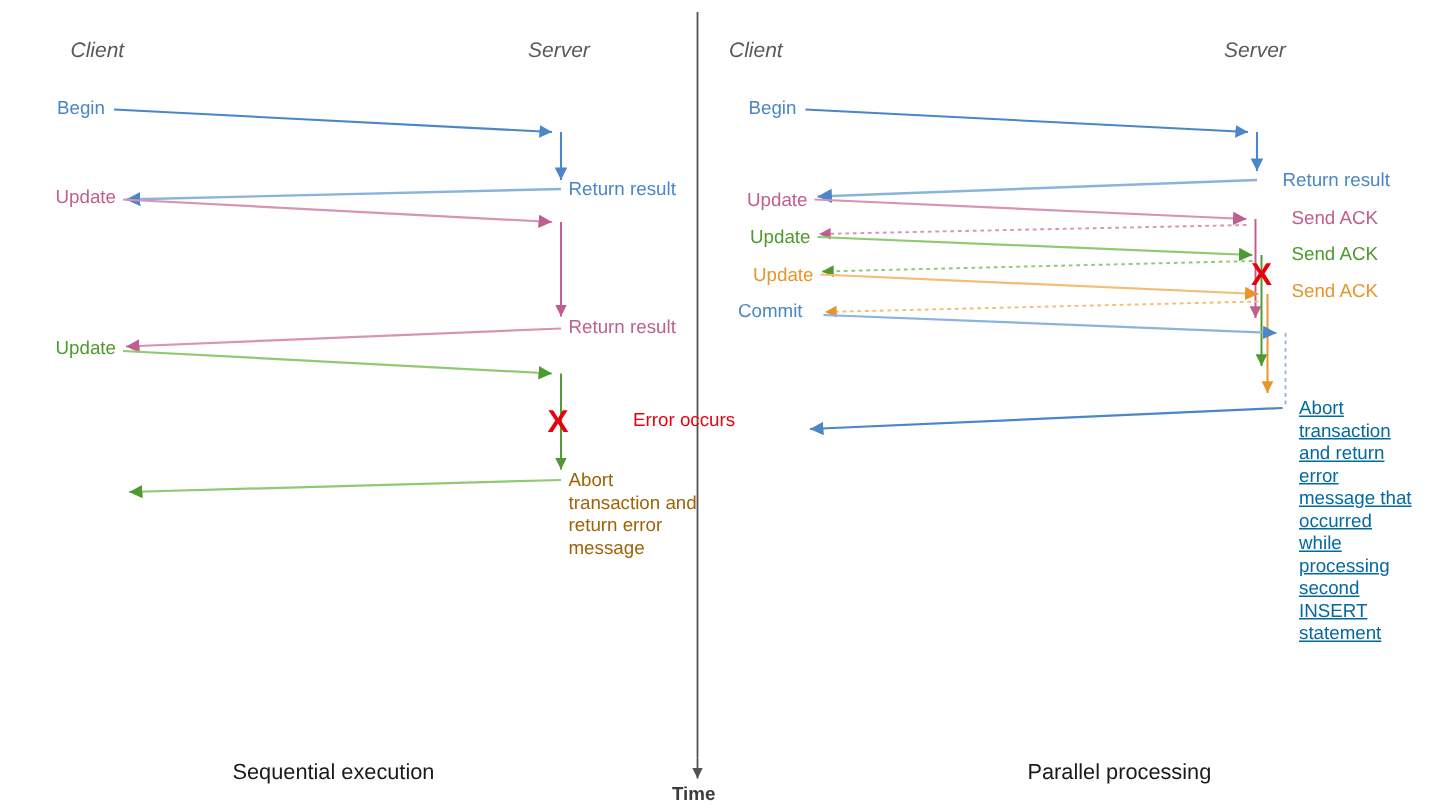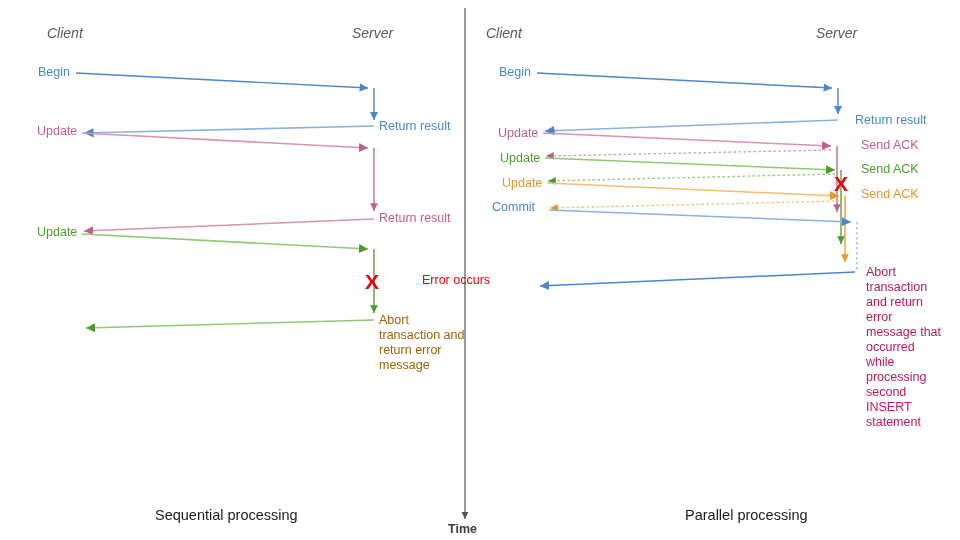--- a/index.html
+++ b/index.html
@@ -141,37 +141,37 @@
   <div class="lbl" style="left:37px; top:225px; color:#4f9a2f;">Update</div>
 
   <div class="lbl" style="left:379px; top:119px; color:#4a86c8;">Return result</div>
   <div class="lbl" style="left:379px; top:211px; color:#bf5f8f;">Return result</div>
 
   <div class="xmark" style="left:365px; top:271px;">X</div>
   <div class="lbl" style="left:382px; top:273px; color:#e8000d;margin-left:40px;">Error occurs</div>
 
   <div class="lbl wrap" style="left:379px; top:313px; width:86px; color:#a16207;">Abort transaction and return error message</div>
 
-  <div class="caption" style="left:155px; top:507px;">Sequential processing</div>
+  <div class="caption" style="left:155px; top:507px;">Sequential execution</div>
 
   <div class="hdr" style="left:486px; top:25px;">Client</div>
   <div class="hdr" style="left:816px; top:25px;">Server</div>
 
   <div class="lbl" style="left:499px; top:65px; color:#4a86c8;">Begin</div>
   <div class="lbl" style="left:498px; top:126px; color:#bf5f8f;">Update</div>
   <div class="lbl" style="left:500px; top:151px; color:#4f9a2f;">Update</div>
   <div class="lbl" style="left:502px; top:176px; color:#e8952b;">Update</div>
   <div class="lbl" style="left:492px; top:200px; color:#4a86c8;">Commit</div>
 
   <div class="lbl" style="left:855px; top:113px; color:#4a86c8;">Return result</div>
   <div class="lbl" style="left:861px; top:138px; color:#bf5f8f;">Send ACK</div>
   <div class="lbl" style="left:861px; top:162px; color:#4f9a2f;">Send ACK</div>
   <div class="lbl" style="left:861px; top:187px; color:#e8952b;">Send ACK</div>
 
   <div class="xmark" style="left:834px; top:173px;">X</div>
 
-  <div class="lbl wrap" style="left:866px; top:265px; width:80px; color:#be185d;">Abort transaction and return error message that occurred while processing second INSERT statement</div>
+  <div class="lbl wrap" style="left:866px; top:265px; width:80px; color:#0369a1;text-decoration:underline;">Abort transaction and return error message that occurred while processing second INSERT statement</div>
 
   <div class="caption" style="left:685px; top:507px;">Parallel processing</div>
 
   <div class="timelbl" style="left:448px; top:522px;font-weight:bold;">Time</div>
 
 </div>
 
 </body></html>

